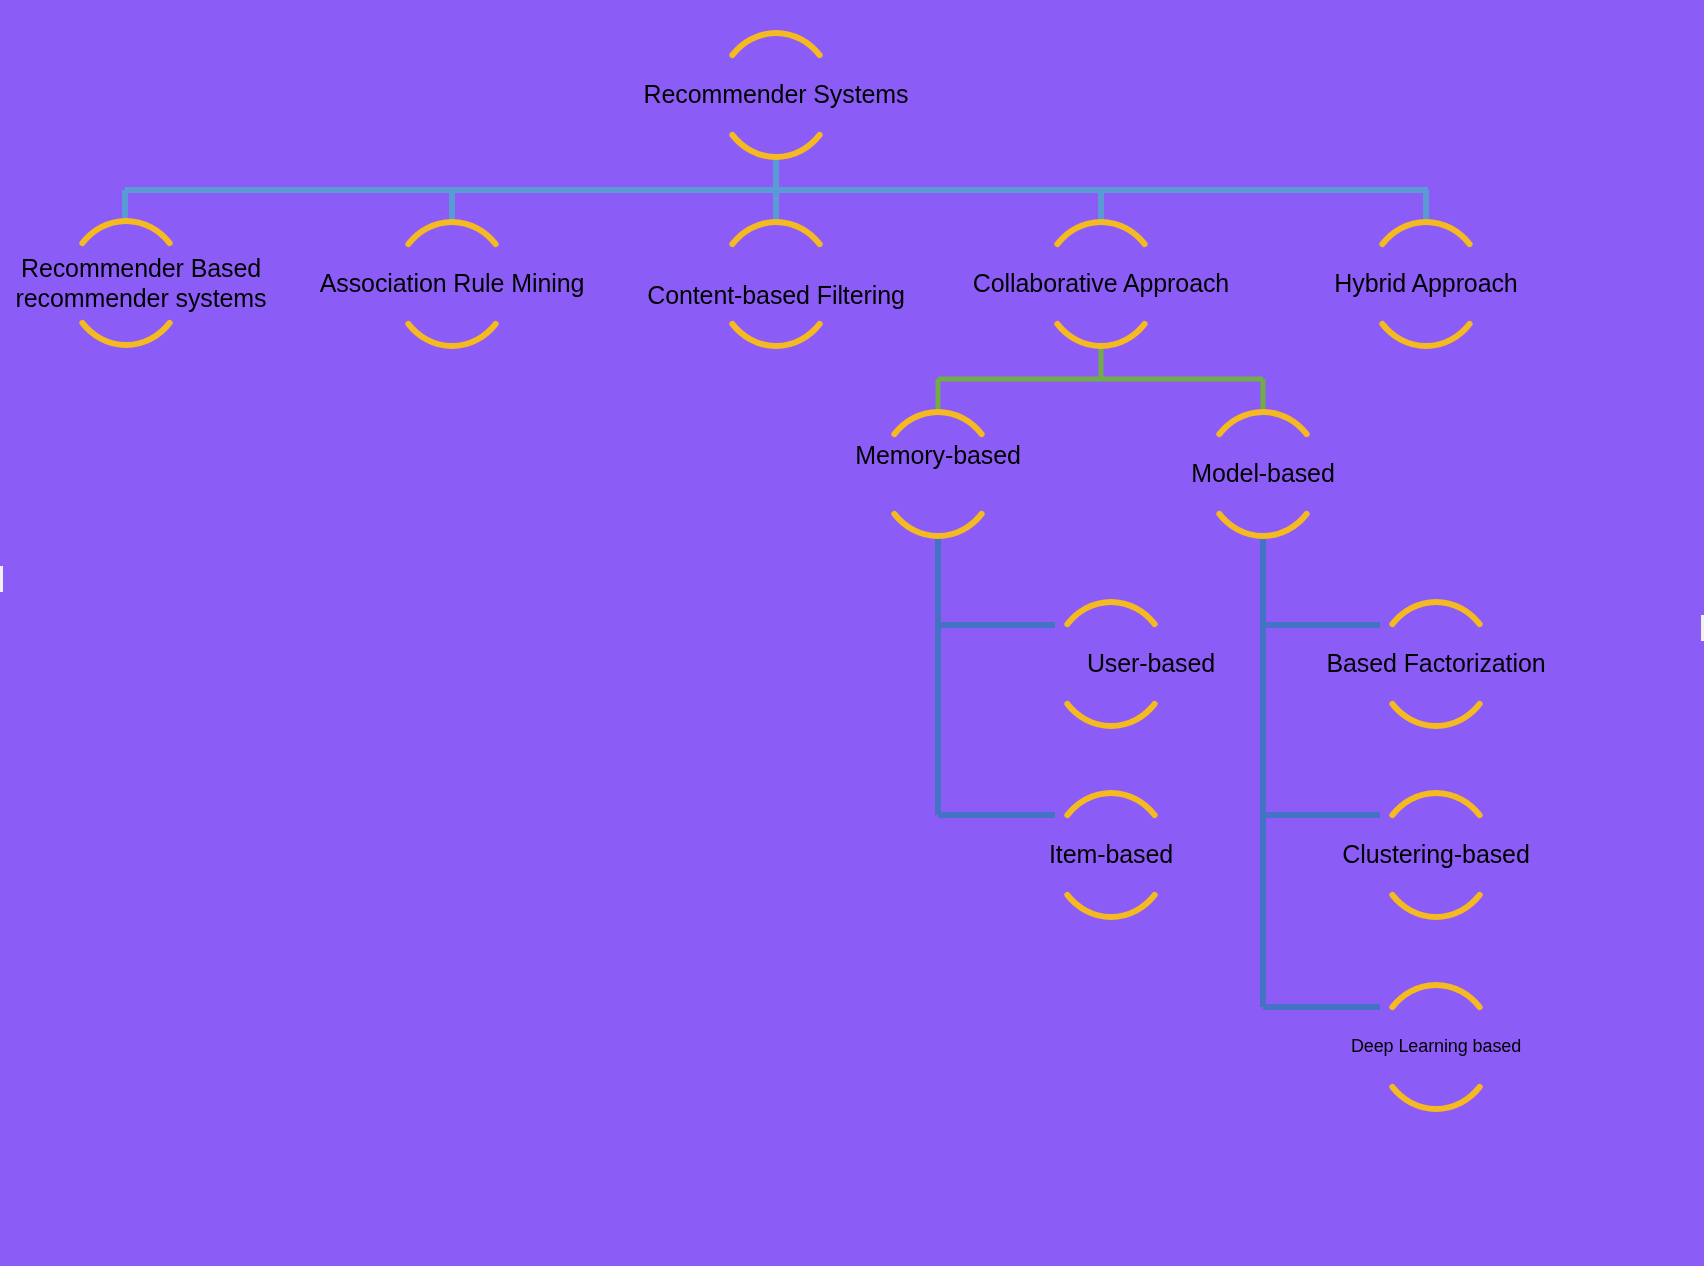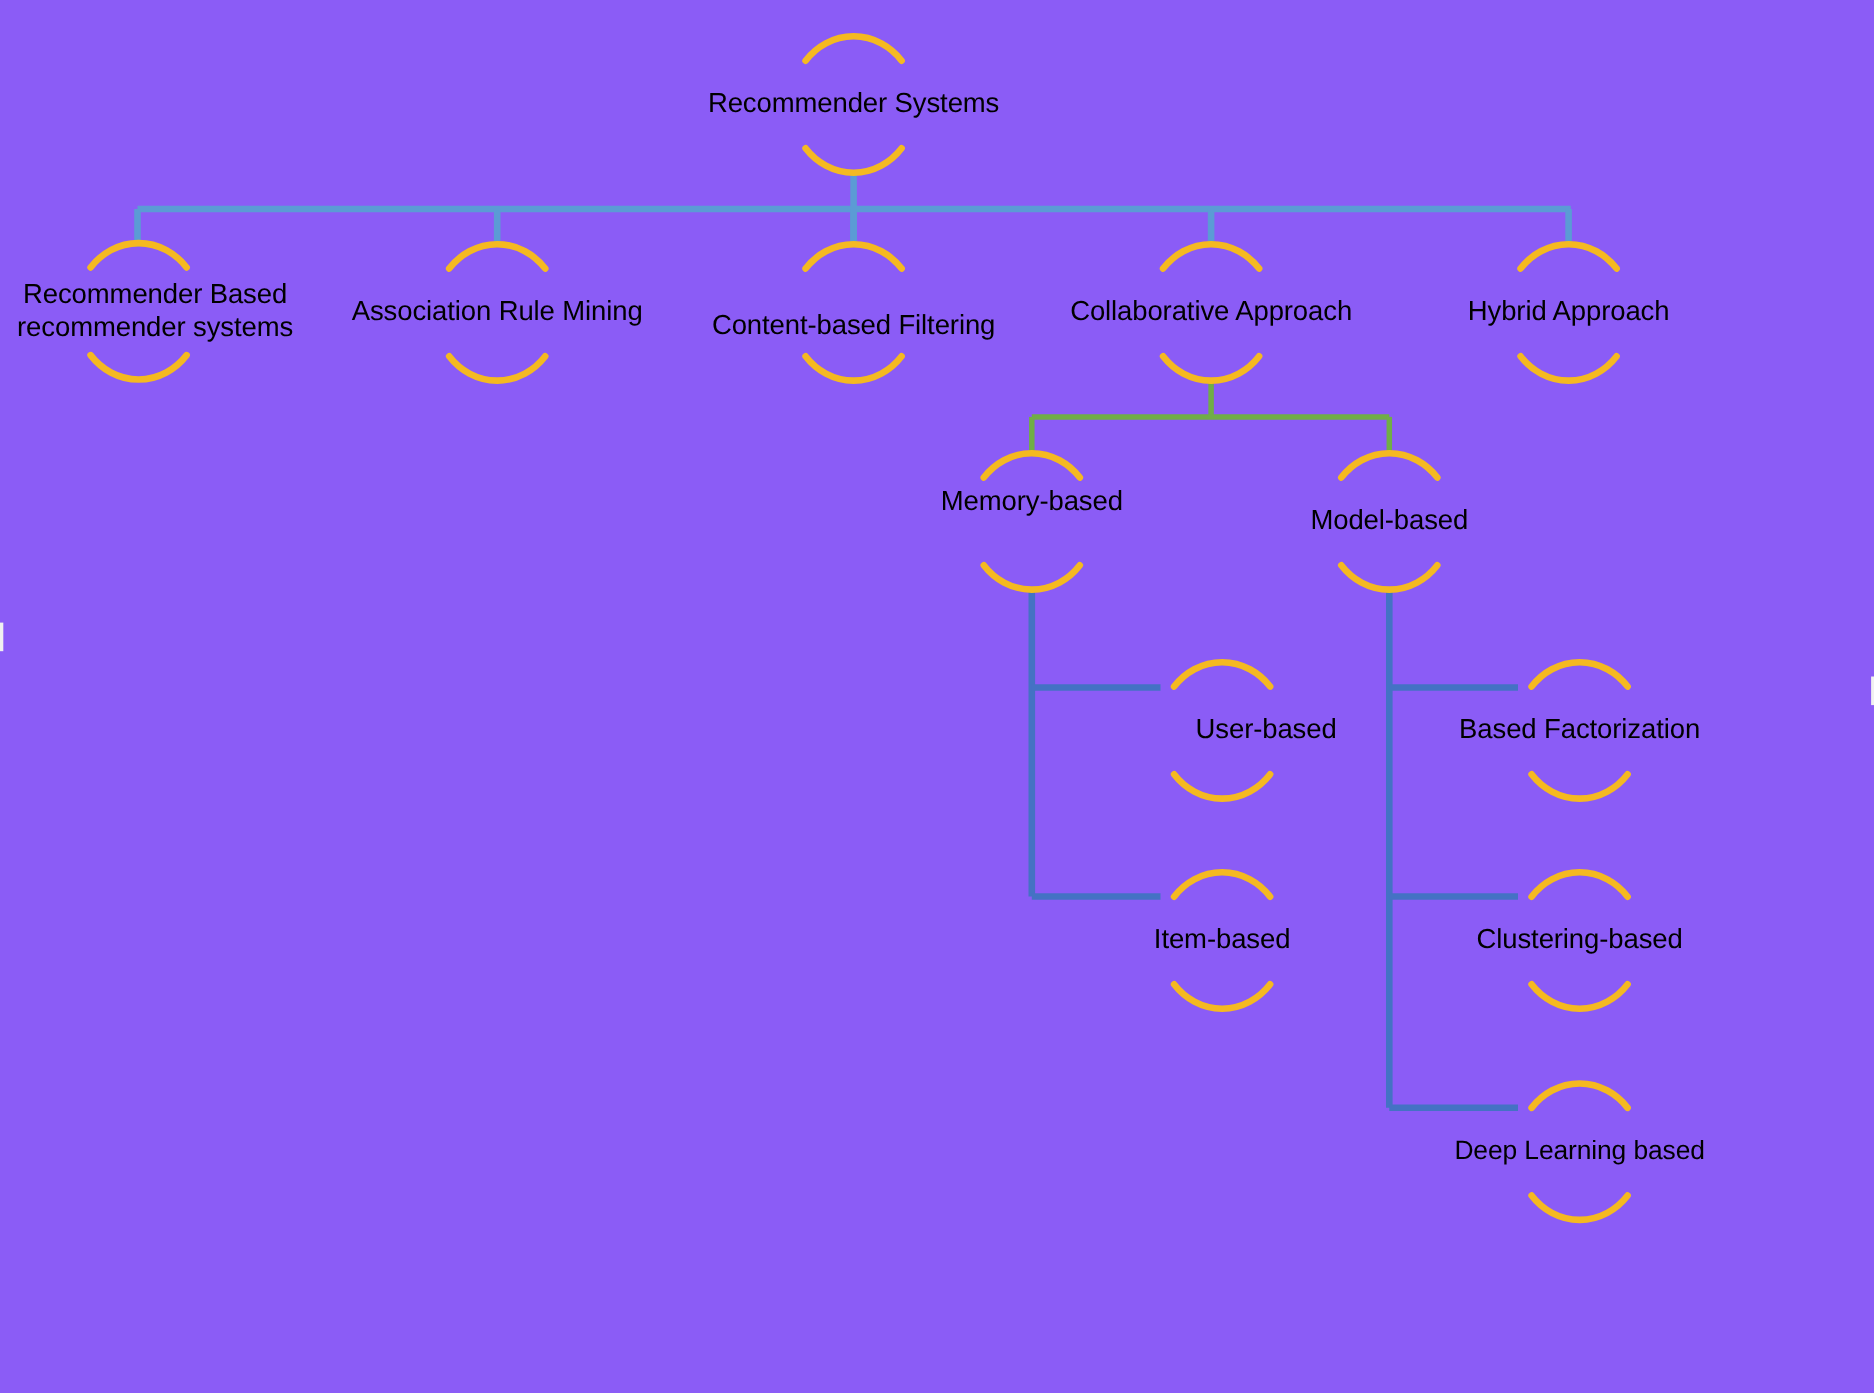--- a/index.html
+++ b/index.html
@@ -159,18 +159,18 @@
   <div class="node-label" style="left:1263px; top:474px; font-size:25px;">Model-based</div>
 
   <div class="node-label" style="left:1111px; top:664px; font-size:25px;margin-left:40px;">User-based</div>
 
   <div class="node-label" style="left:1111px; top:855px; font-size:25px;">Item-based</div>
 
   <div class="node-label" style="left:1436px; top:664px; font-size:25px;">Based Factorization</div>
 
   <div class="node-label" style="left:1436px; top:855px; font-size:25px;">Clustering-based</div>
 
-  <div class="node-label" style="left:1436px; top:1047px; font-size:24px;">Deep Learning based</div>
+  <div class="node-label" style="left:1436px; top:1047px; font-size:18px;">Deep Learning based</div>
 
   <div class="edge-artifact" style="left:0px; top:566px;"></div>
   <div class="edge-artifact" style="left:1701px; top:615px;"></div>
 
 </div>
 
 </body></html>

